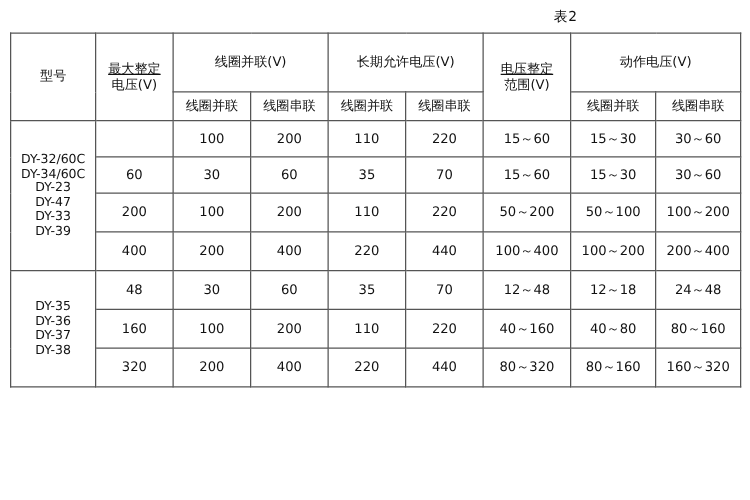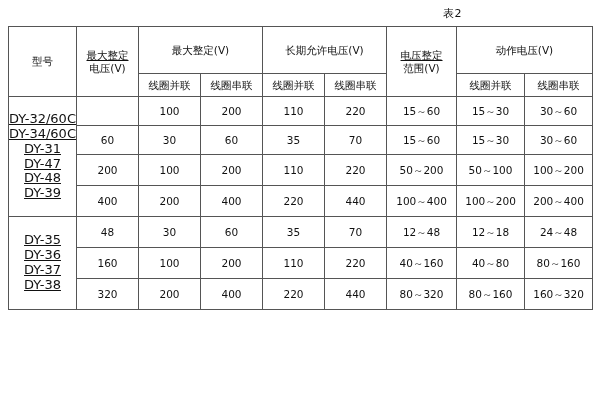--- a/index.html
+++ b/index.html
@@ -65,24 +65,23 @@
     height: 46px;
     font-size: 10.5px;
   }
   .hdr-sub td {
     height: 22px;
   }
   .hdr-top-line1 { display: block; text-decoration: underline; }
   .hdr-top-line2 { display: block; }
 
   .model-cell {
-    font-size: 13px;
+    font-size: 10px;
     line-height: 1.7;
     text-align: center;
-    text-decoration: underline;
   }
   .model-cell span {
     display: block;
   }
   .data-row td {
     height: 28px;
   }
   .tall-row td {
     height: 30px;
   }
@@ -112,44 +111,44 @@
           <col class="c7">
           <col class="c8">
       </colgroup>
       <tbody>
         <tr class="hdr-row">
           <td rowspan="2">型号</td>
           <td rowspan="2">
             <span class="hdr-top-line1">最大整定</span>
             <span class="hdr-top-line2">电压(V)</span>
           </td>
-          <td colspan="2">最大整定(V)</td>
+          <td colspan="2">线圈并联(V)</td>
           <td colspan="2">长期允许电压(V)</td>
           <td rowspan="2">
             <span class="hdr-top-line1">电压整定</span>
             <span class="hdr-top-line2">范围(V)</span>
           </td>
           <td colspan="2">动作电压(V)</td>
         </tr>
         <tr class="hdr-sub">
           <td>线圈并联</td>
           <td>线圈串联</td>
           <td>线圈并联</td>
           <td>线圈串联</td>
           <td>线圈并联</td>
           <td>线圈串联</td>
         </tr>
 
         <tr class="data-row">
           <td rowspan="4" class="model-cell">
             <span>DY-32/60C</span>
             <span>DY-34/60C</span>
-            <span>DY-31</span>
+            <span>DY-23</span>
             <span>DY-47</span>
-            <span>DY-48</span>
+            <span>DY-33</span>
             <span>DY-39</span>
           </td>
           <td class="blank"></td>
           <td>100</td>
           <td>200</td>
           <td>110</td>
           <td>220</td>
           <td class="nowrap">15～60</td>
           <td class="nowrap">15～30</td>
           <td class="nowrap">30～60</td>

